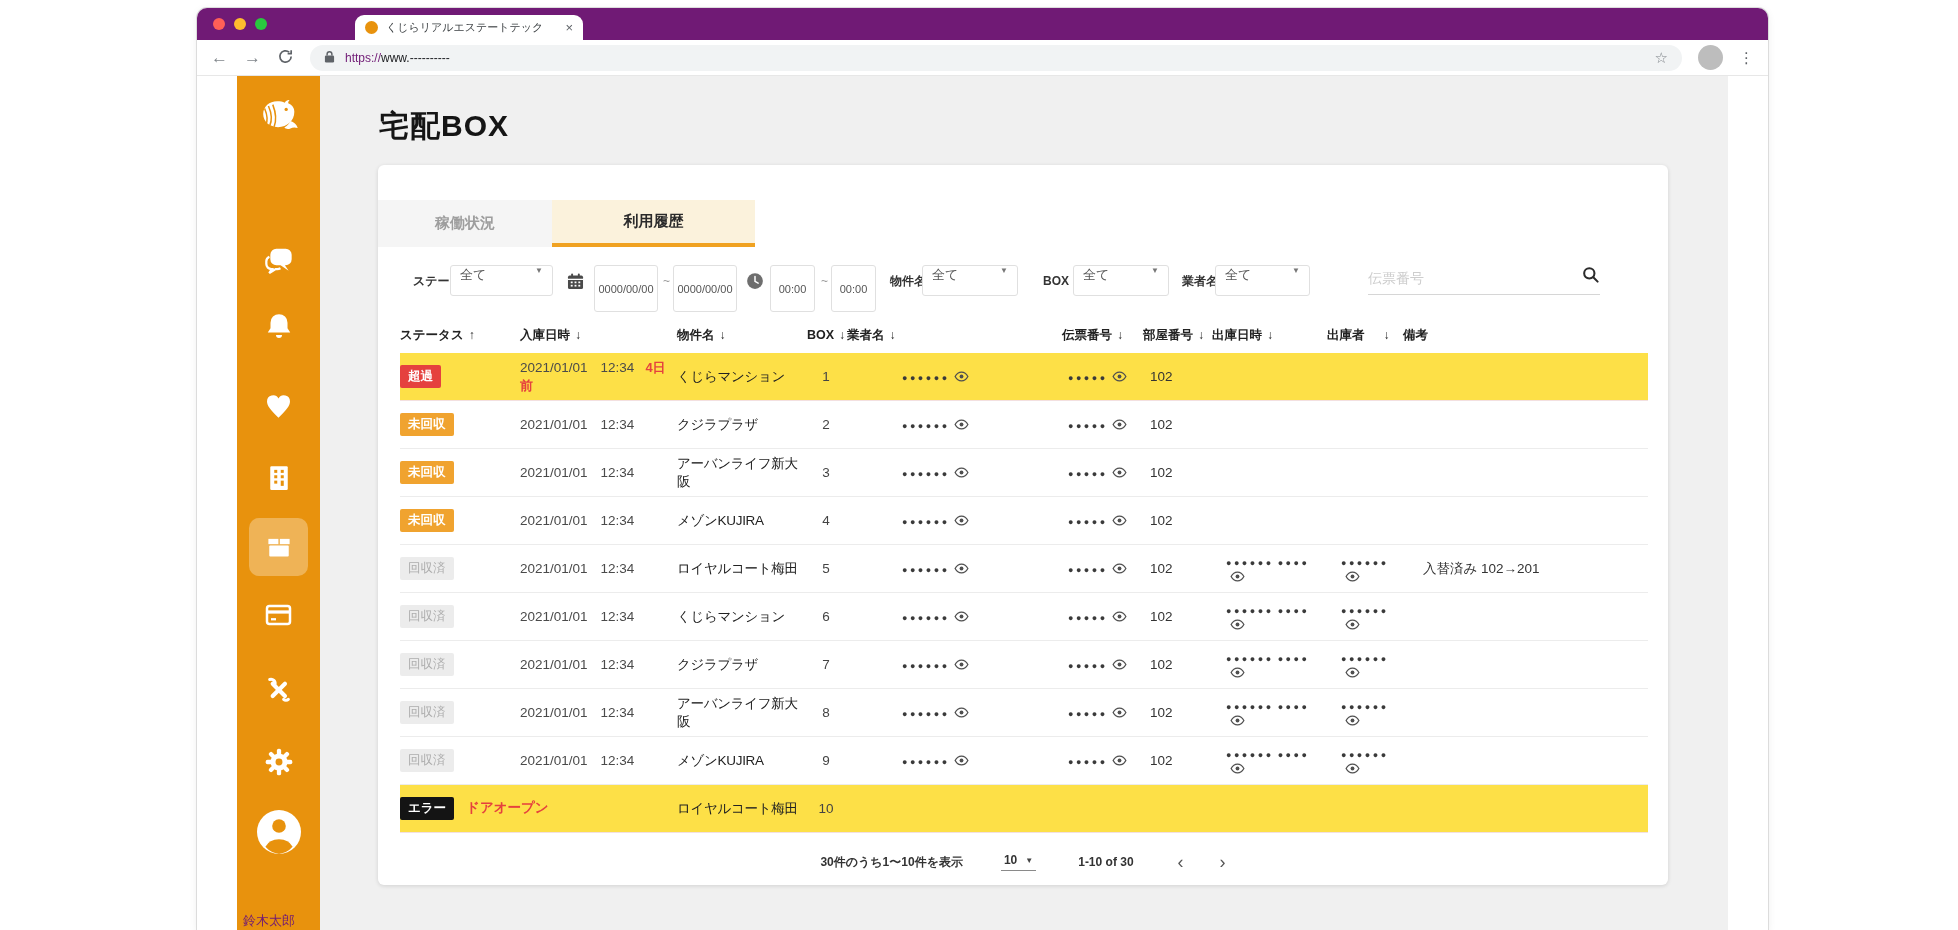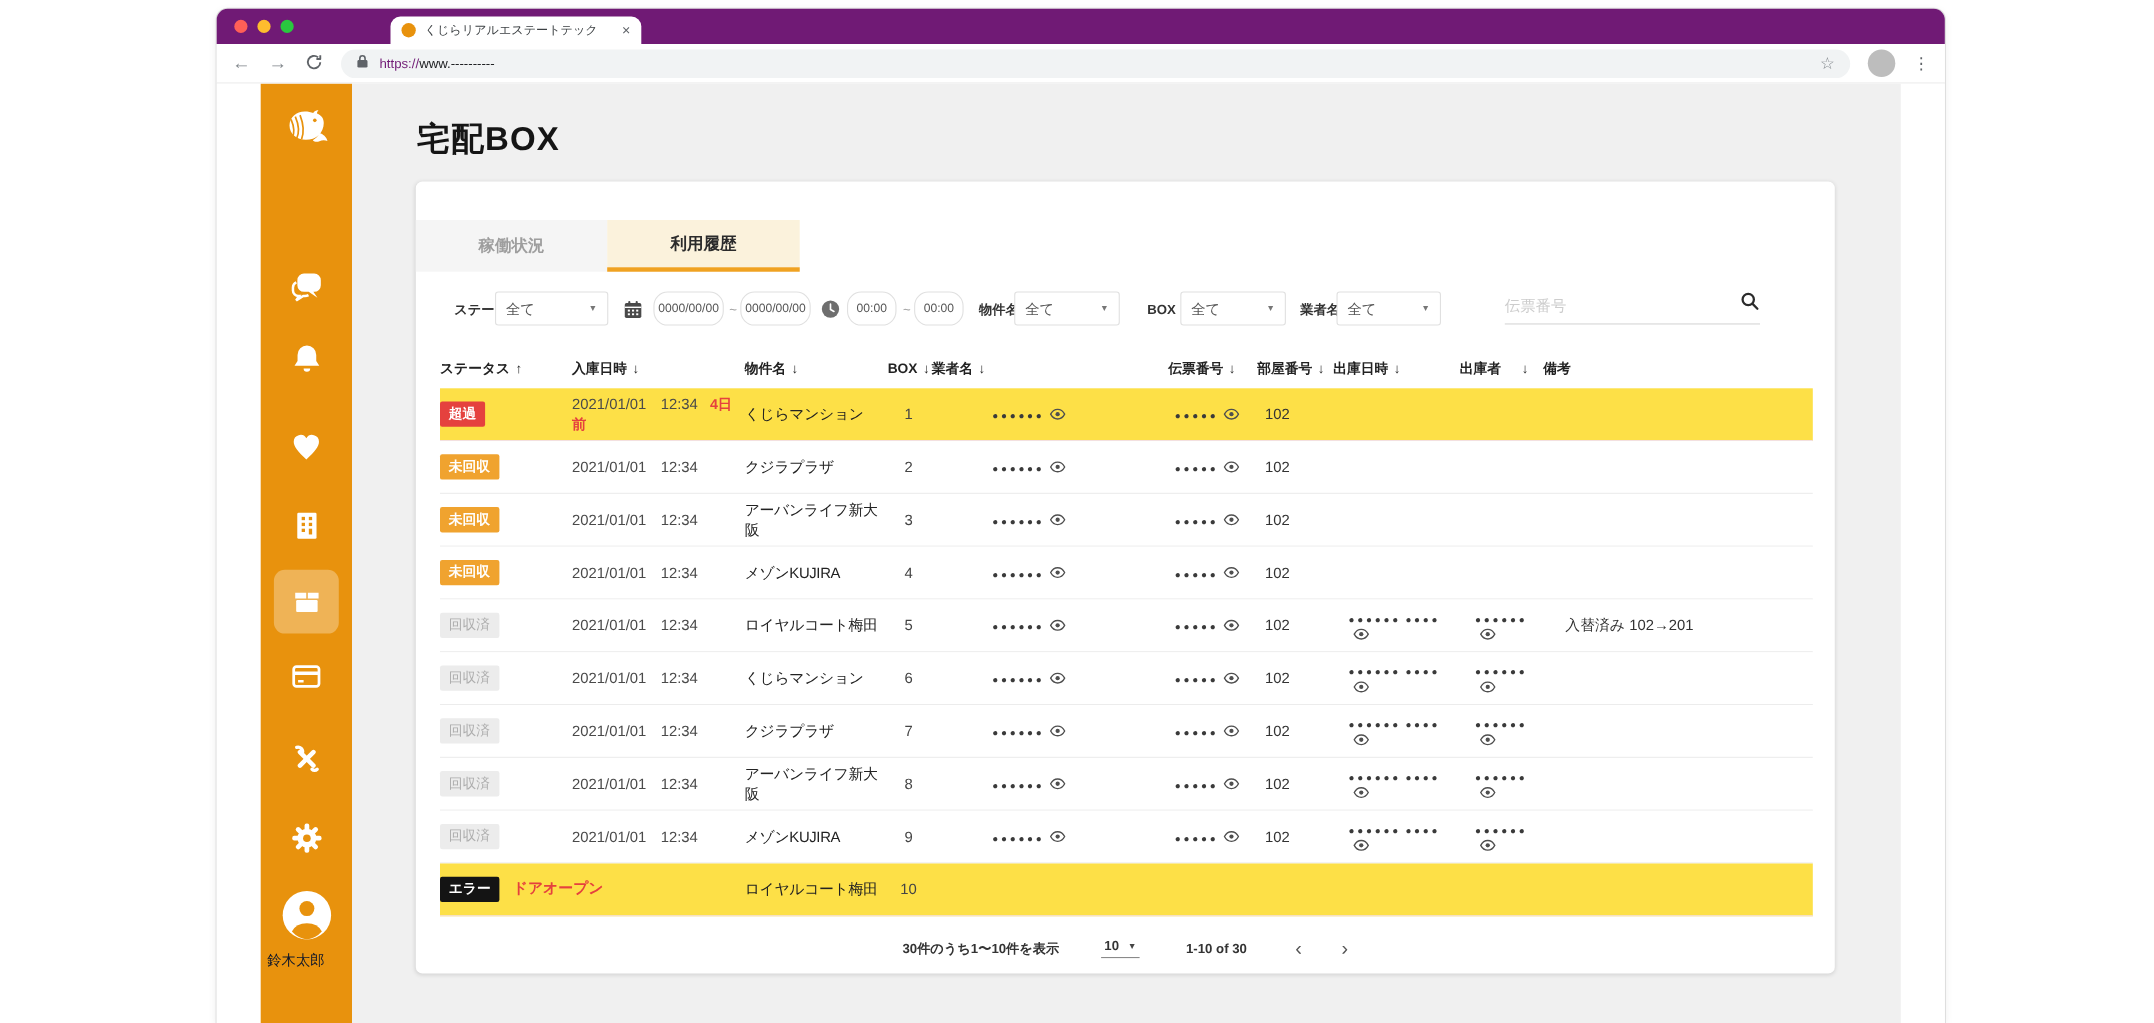--- a/index.html
+++ b/index.html
@@ -29,43 +29,43 @@
 
   
   .viewport { position:absolute; top:68px; left:0; right:0; bottom:0; background:#fff; overflow:hidden; }
   .app { position:absolute; left:40px; right:40px; top:0; bottom:0; display:flex; }
 
   
   .sidebar { position:relative; width:83px; background:#E8920D; flex:0 0 auto; }
   .snav { position:absolute; left:0; width:83px; display:flex; justify-content:center; }
   .snav svg { display:block; }
   .active-pill { position:absolute; left:12px; width:59px; height:58px; background:rgba(255,255,255,.30); border-radius:10px; }
-  .sb-user-name { position:absolute; top:788px; width:64px; text-align:center; color:#0f172a; font-size:13px; }
+  .sb-user-name { position:absolute; top:836px; width:64px; text-align:center; color:#701a75; font-size:13px; }
 
   
   .main { position:relative; flex:1; background:#F0F0F0; }
   .page-title { position:absolute; left:59px; top:30px; font-size:30px; font-weight:bold; color:#151515; letter-spacing:1px; }
 
   .card { position:absolute; left:58px; top:89px; width:1290px; height:720px; background:#fff;
           border-radius:6px; box-shadow:0 1px 4px rgba(0,0,0,.13); }
 
   
   .tabs { position:absolute; left:0; top:35px; height:47px; display:flex;align-items:flex-end; }
   .tab { height:47px; display:flex; align-items:center; justify-content:center; font-size:15px; }
   .tab.inactive { width:174px; background:#F5F5F5; color:#9E9E9E; font-weight:bold; }
-  .tab.active { width:175px; background:#FBF2DC; color:#2b2b2b; font-weight:bold; border-bottom:4px solid #F0A221; }
+  .tab.active { width:203px; background:#FBF2DC; color:#2b2b2b; font-weight:bold; border-bottom:4px solid #F0A221; }
 
   
   .filters { position:absolute; left:0; top:100px; width:100%; height:32px; }
   .f { position:absolute; top:0; height:32px; display:flex; align-items:center; }
   .f-label { font-size:12px; font-weight:bold; color:#333; }
   .f-select { border:1px solid #E0E0E0; border-radius:3px; background:#fff; height:31px;
-              display:flex; align-items:center; padding:0 9px; font-size:13px; color:#555; }
+              display:flex; align-items:flex-start; padding:0 9px; font-size:13px; color:#555; }
   .f-select .caret { margin-left:auto; font-size:8px; color:#777; }
-  .f-input { border:1px solid #E0E0E0; border-radius:13px; background:#fff; height:31px;
+  .f-input { border:1px solid #E0E0E0; border-radius:3px; background:#fff; height:47px;
              display:flex; align-items:center; justify-content:center; font-size:11px; color:#555; }
   .f-tilde { font-size:12px; color:#999; }
   .f-search { border-bottom:1px solid #D6D6D6; height:30px; display:flex; align-items:flex-end; padding-bottom:6px; }
   .f-search .ph { font-size:14px; color:#CDCDCD; flex:1; }
 
   
   .tbl { position:absolute; left:22px; top:152px; width:1248px; }
   .trow { display:grid; grid-template-columns:120px 157px 128px 42px 215px 81px 69px 115px 76px 1fr; align-items:center; }
   .thead { height:36px; font-size:12.5px; font-weight:bold; color:#222; }
   .thead .hc { display:flex; align-items:center; gap:5px; }

